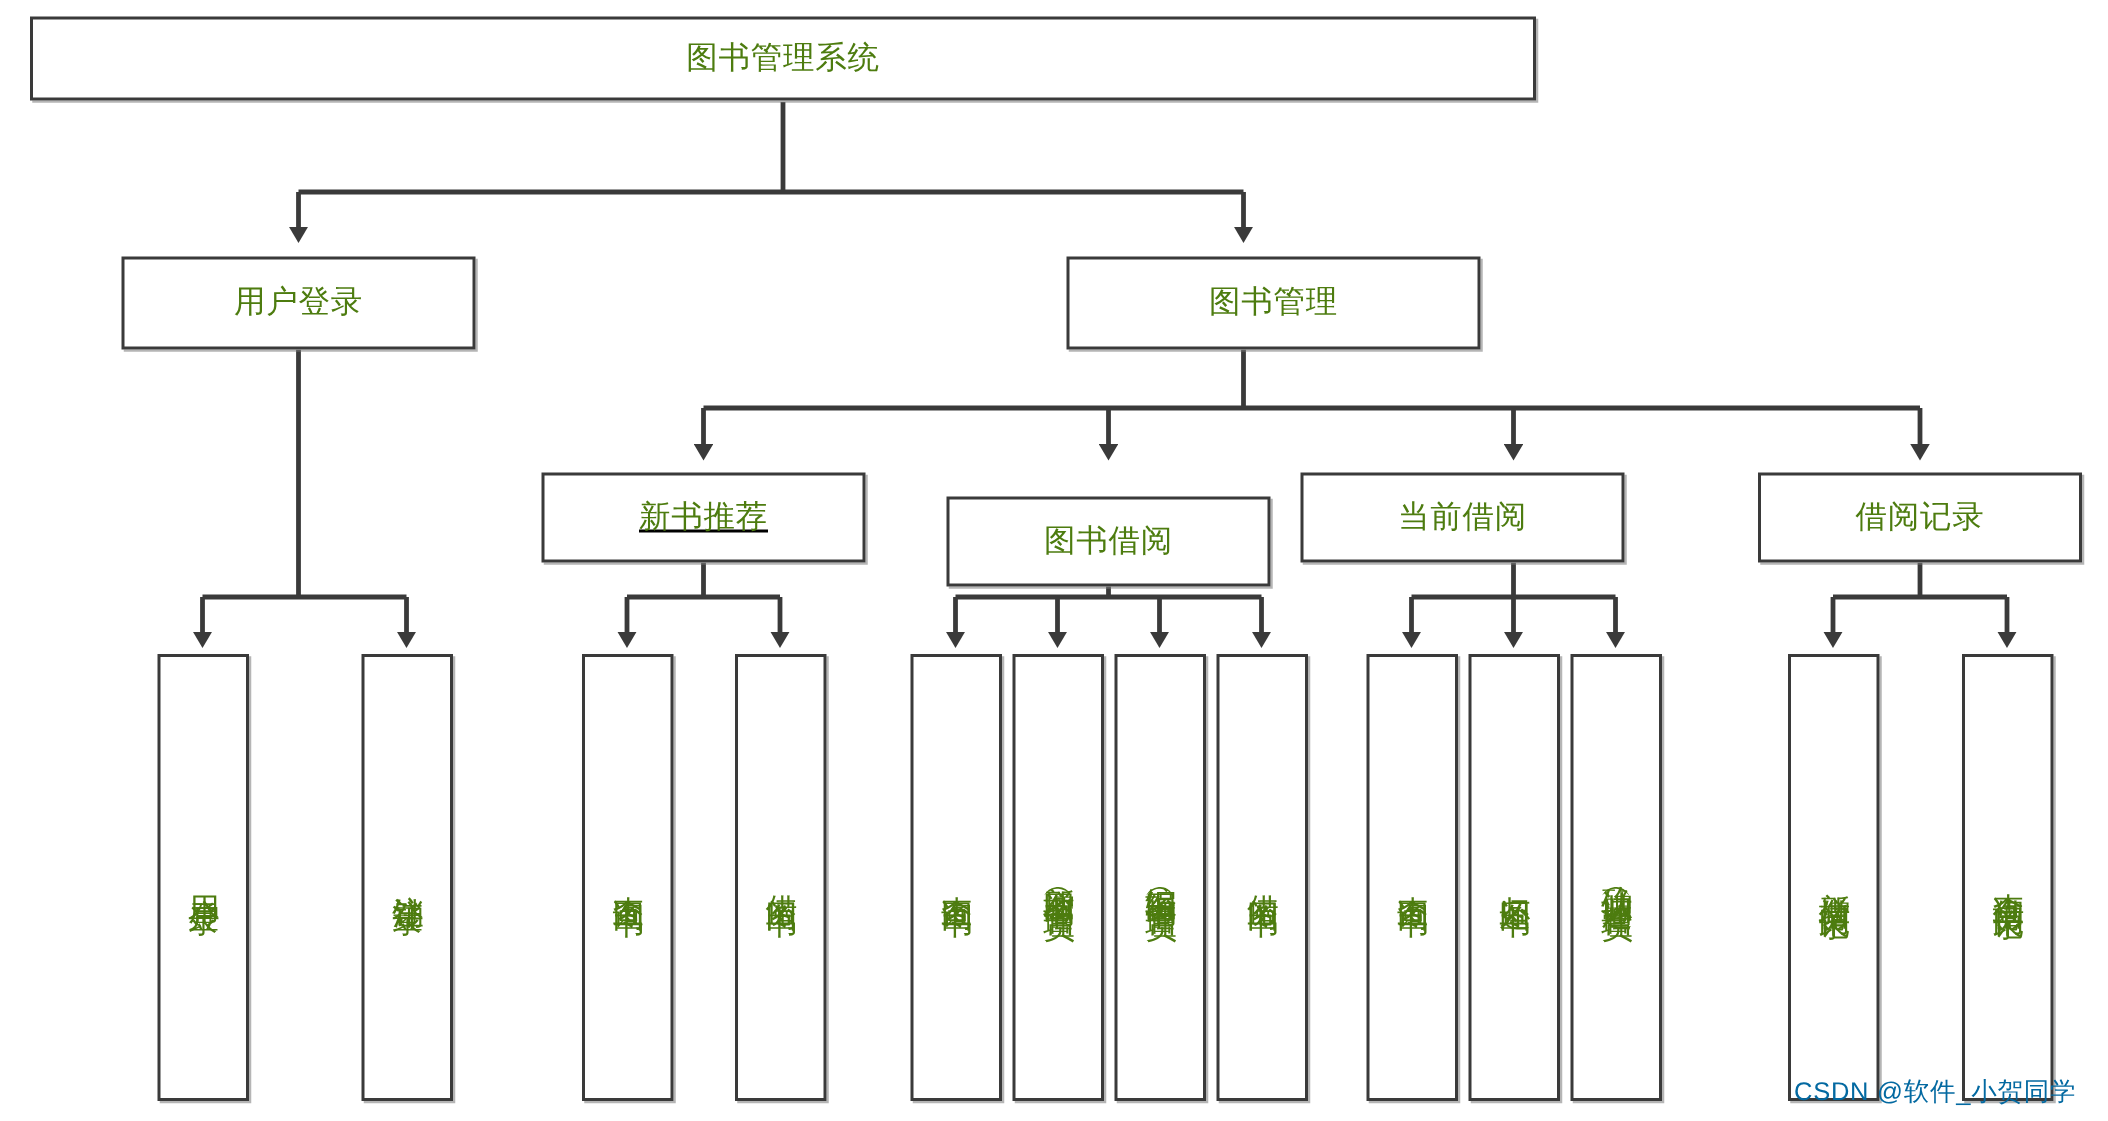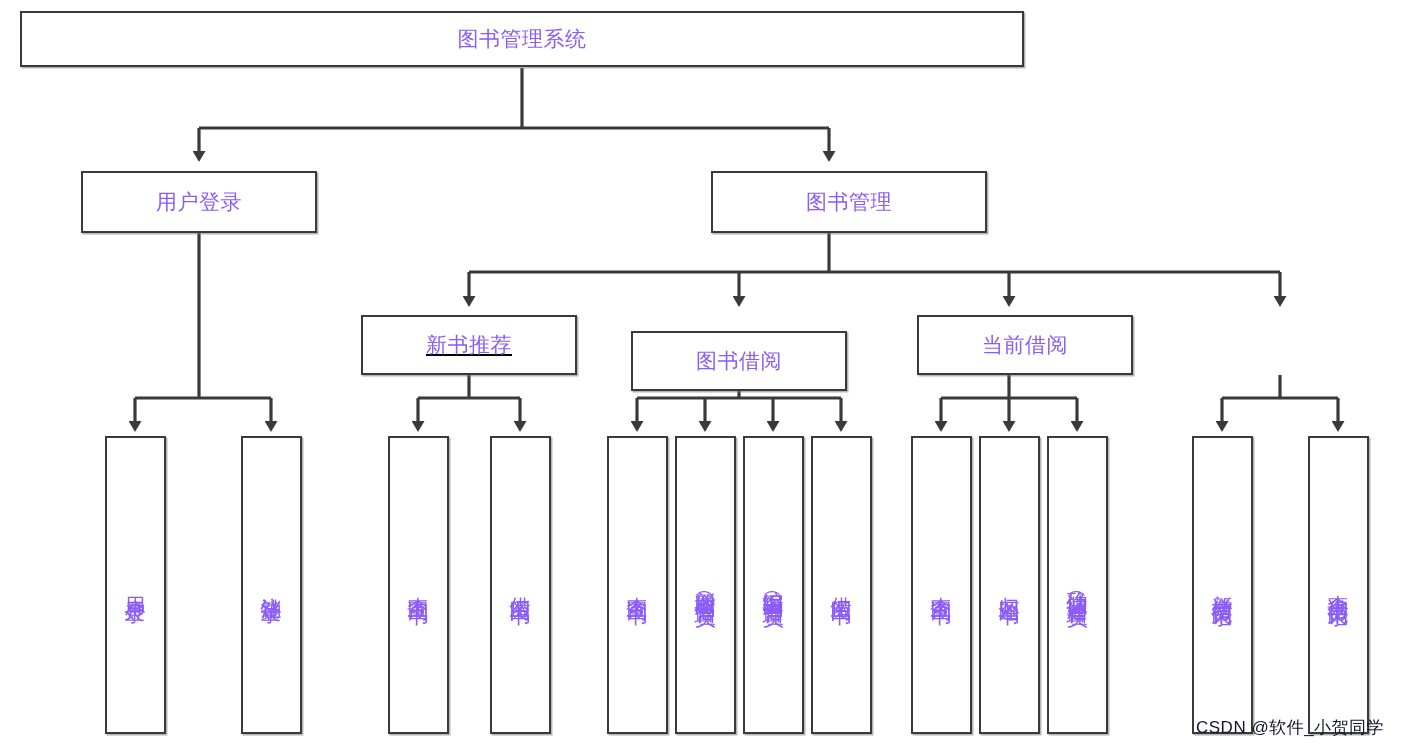--- a/index.html
+++ b/index.html
@@ -29,21 +29,21 @@
     position: absolute;
     box-sizing: border-box;
     background: #ffffff;
     border: 2px solid #3a3a3a;
     display: flex;
     align-items: center;
     justify-content: center;
     box-shadow: 1.5px 1.5px 0 rgba(120,120,120,0.55);
   }
   .node .label {
-    color: #8b5cf6;
+    color: #4d7c0f;
     letter-spacing: 0.5px;
     line-height: 1.12;
     text-align: left;
     white-space: nowrap;
   }
   .node.horizontal .label {
     font-size: 21px;
   }
   .node.vertical {
     align-items: center;
@@ -51,21 +51,21 @@
   }
   .node.vertical .label {
     writing-mode: vertical-rl;
     text-orientation: upright;
     font-size: 21px;
     letter-spacing: 2.5px;
     line-height: 1;
   }
   .watermark {
     position: absolute;
-    color: #0f172a;
+    color: #0369a1;
     font-size: 17px;
     letter-spacing: 0.5px;
     white-space: nowrap;
     user-select: none;
   }
 </style>
 </head>
 <body>
 
 <div id="canvas">
@@ -133,24 +133,27 @@
   </div>
 
   <div class="node horizontal" style="left:361px; top:315px; width:216px; height:60px;text-decoration:underline;">
     <span class="label">新书推荐</span>
   </div>
 
   <div class="node horizontal" style="left:631px; top:331px; width:216px; height:60px;">
     <span class="label">图书借阅</span>
   </div>
 
-  <div class="node horizontal" style="left:917px; top:315px; width:216px; height:60px;">
+  <div class="node horizontal" style="left:867px; top:315px; width:216px; height:60px;">
     <span class="label">当前借阅</span>
   </div>
 
+  <div class="node horizontal" style="left:1172px; top:315px; width:216px; height:60px;">
+    <span class="label">借阅记录</span>
+  </div>
 
   <div class="node vertical" style="left:105px; top:436px; width:61px; height:298px;">
     <span class="label">用户登录</span>
   </div>
   <div class="node vertical" style="left:241px; top:436px; width:61px; height:298px;">
     <span class="label">注销登录</span>
   </div>
 
   <div class="node vertical" style="left:388px; top:436px; width:61px; height:298px;">
     <span class="label">查询图书</span>

